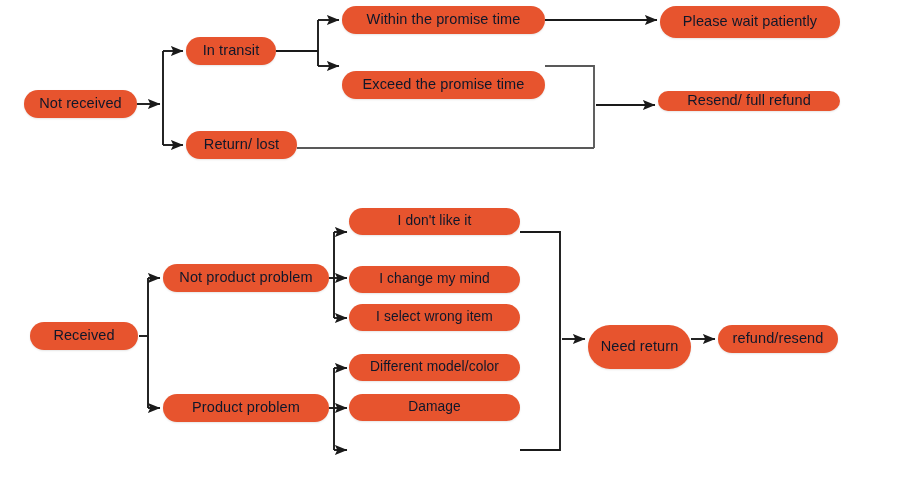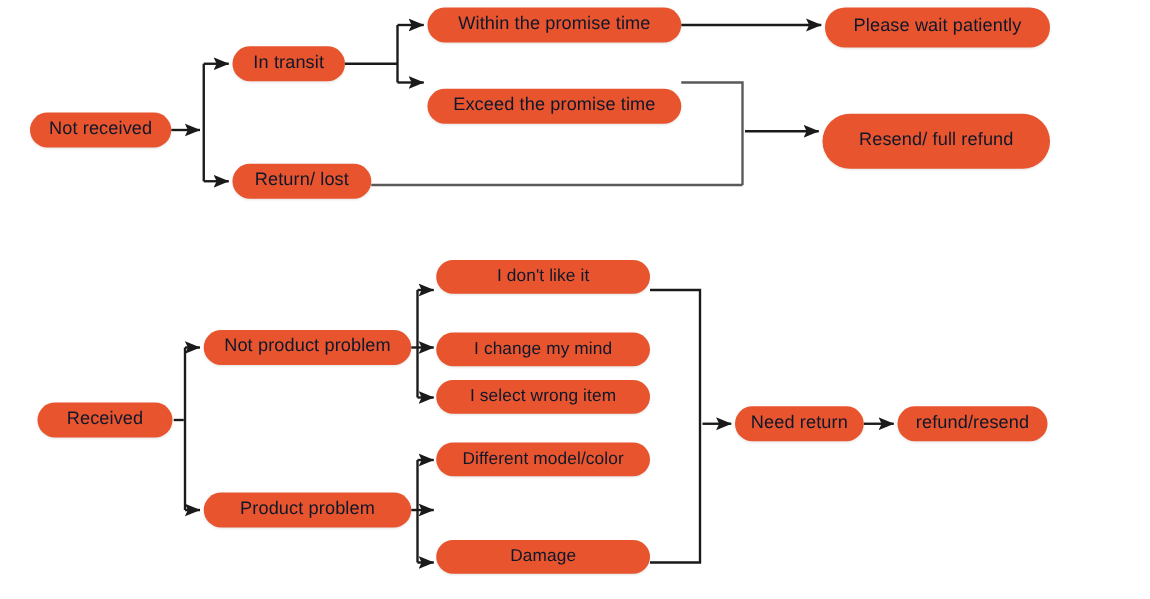--- a/index.html
+++ b/index.html
@@ -114,36 +114,36 @@
   <div class="node sz-14" style="left:186px; top:37px; width:90px; height:28px; background:#E7542E;">In transit</div>
 
   <div class="node sz-14" style="left:186px; top:131px; width:111px; height:28px; background:#E7542E;">Return/ lost</div>
 
   <div class="node sz-14" style="left:342px; top:6px; width:203px; height:28px; background:#E7542E;">Within the promise time</div>
 
   <div class="node sz-14" style="left:342px; top:52px; width:203px; height:28px; background:#E7542E;margin-top:19px;">Exceed the promise time</div>
 
   <div class="node sz-14" style="left:660px; top:6px; width:180px; height:32px; background:#E7542E;">Please wait patiently</div>
 
-  <div class="node sz-14" style="left:658px; top:91px; width:182px; height:44px; background:#E7542E;">Resend/ full refund</div>
+  <div class="node sz-14" style="left:658px; top:91px; width:182px; height:20px; background:#E7542E;">Resend/ full refund</div>
 
   <div class="node sz-14" style="left:30px; top:322px; width:108px; height:28px; background:#E7542E;">Received</div>
 
   <div class="node sz-14" style="left:163px; top:394px; width:166px; height:28px; background:#E7542E;">Product problem</div>
 
   <div class="node sz-14" style="left:163px; top:264px; width:166px; height:28px; background:#E7542E;">Not product problem</div>
 
   <div class="node sz-135" style="left:349px; top:208px; width:171px; height:27px; background:#E7542E;">I don't like it</div>
 
   <div class="node sz-135" style="left:349px; top:266px; width:171px; height:27px; background:#E7542E;">I change my mind</div>
 
   <div class="node sz-135" style="left:349px; top:304px; width:171px; height:27px; background:#E7542E;">I select wrong item</div>
 
   <div class="node sz-135" style="left:349px; top:354px; width:171px; height:27px; background:#E7542E;">Different model/color</div>
 
-  <div class="node sz-135" style="left:349px; top:394px; width:171px; height:27px; background:#E7542E;margin-top:38px;">Damage</div>
+  <div class="node sz-135" style="left:349px; top:394px; width:171px; height:27px; background:#E7542E;">Damage</div>
 
 
-  <div class="node sz-14" style="left:588px; top:325px; width:103px; height:28px; background:#E7542E;">Need return</div>
+  <div class="node sz-14" style="left:588px; top:325px; width:103px; height:44px; background:#E7542E;">Need return</div>
 
   <div class="node sz-14" style="left:718px; top:325px; width:120px; height:28px; background:#E7542E;">refund/resend</div>
 
 </div>
 
 </body></html>

